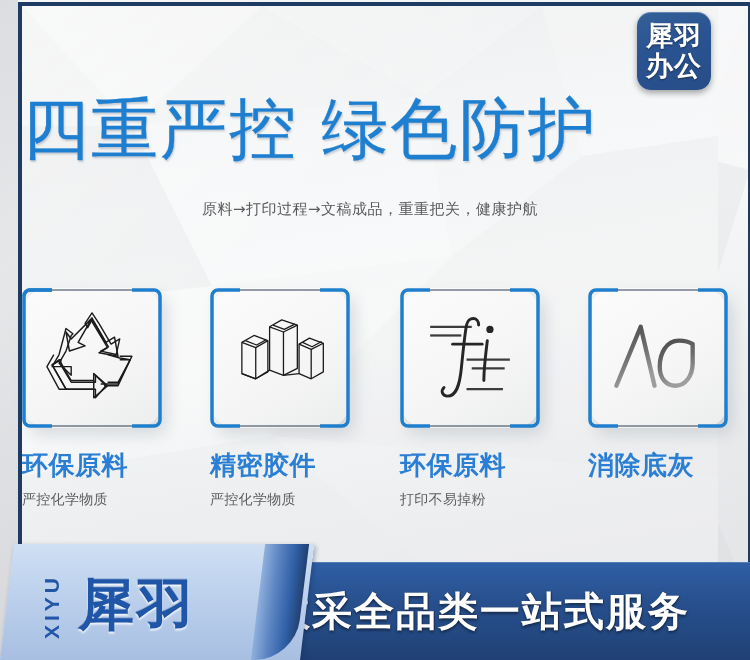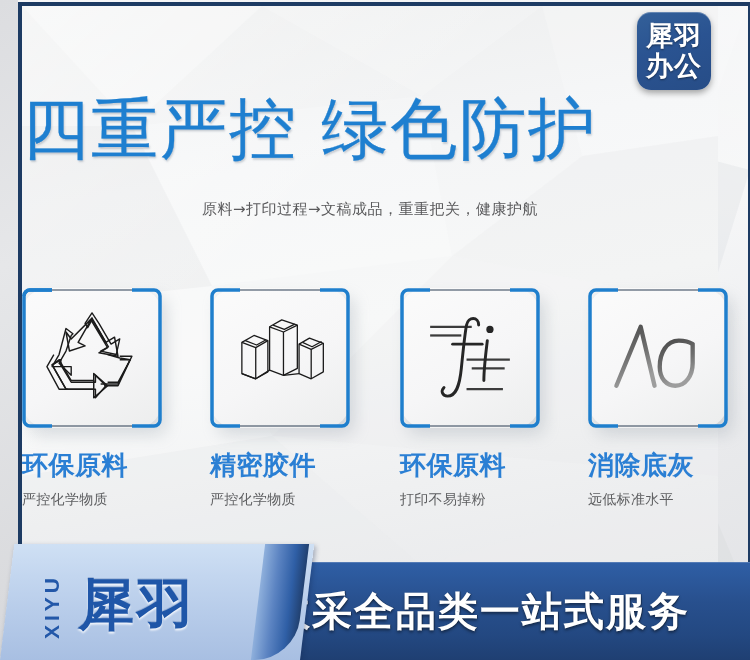--- a/index.html
+++ b/index.html
@@ -381,21 +381,20 @@
           </defs>
           <g fill="none" stroke="url(#aaGrad)" stroke-width="5" stroke-linecap="round" stroke-linejoin="round">
             <path d="M12 92 L40 24 L56 92"></path>
             <line x1="22" y1="72" x2="52" y2="72"></line>
             <path d="M100 44 C100 44 94 40 84 40 C70 40 62 54 62 70 C62 84 70 92 80 92 C92 92 100 80 100 66 L100 44"></path>
             <path d="M100 44 L100 92"></path>
           </g>
         </svg>
       </div>
       <div class="card-title">消除底灰</div>
-      <div class="card-desc">远低标准水平</div>
     </div>
 
   </div>
 
   <div id="ribbon">
     <div id="ribbon-bar">
       <div class="tagline">政采全品类一站式服务</div>
     </div>
     <div id="ribbon-fold"></div>
     <div id="ribbon-curl"></div>

